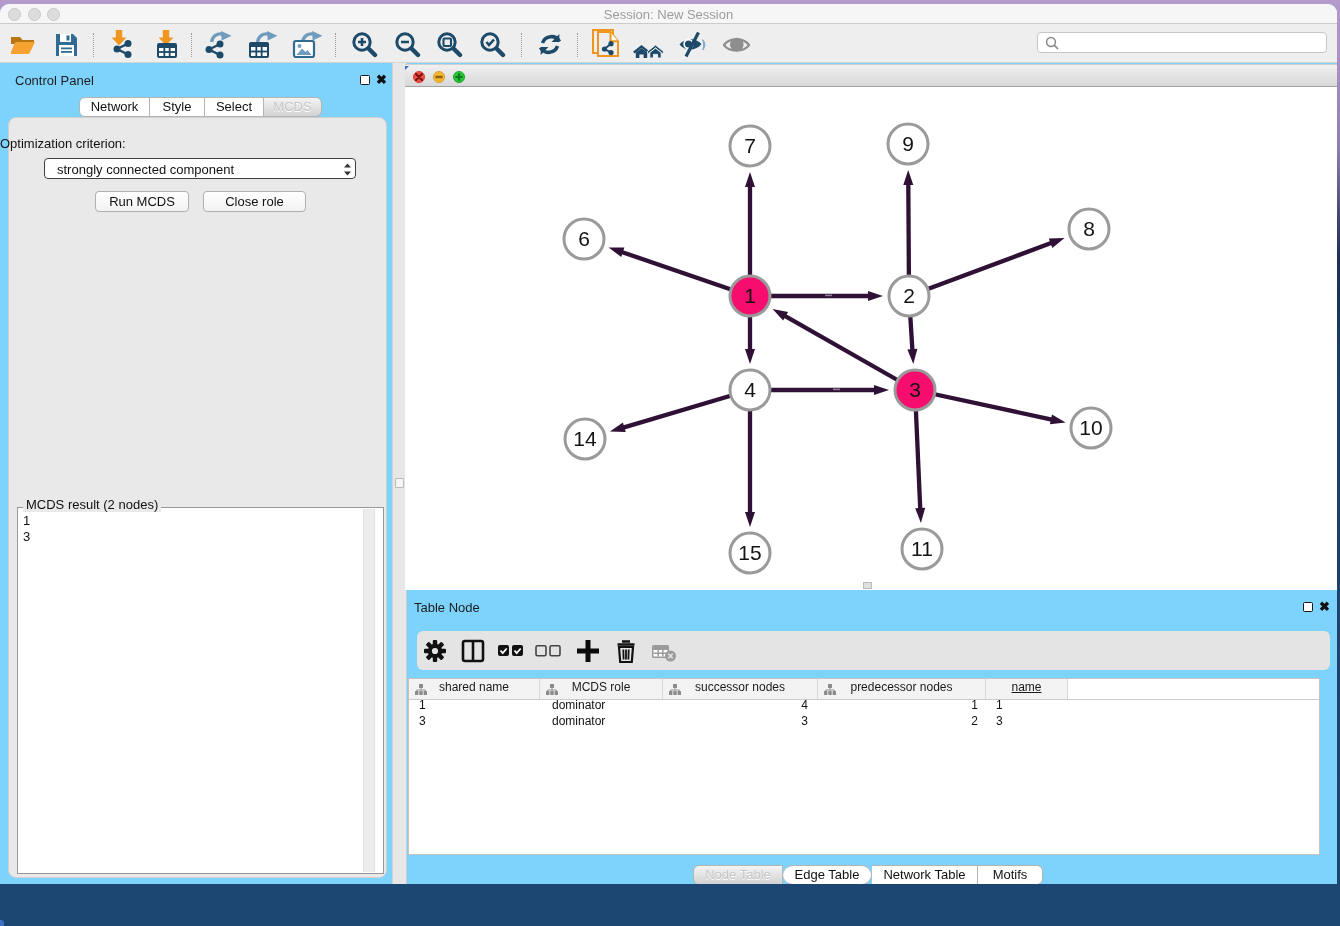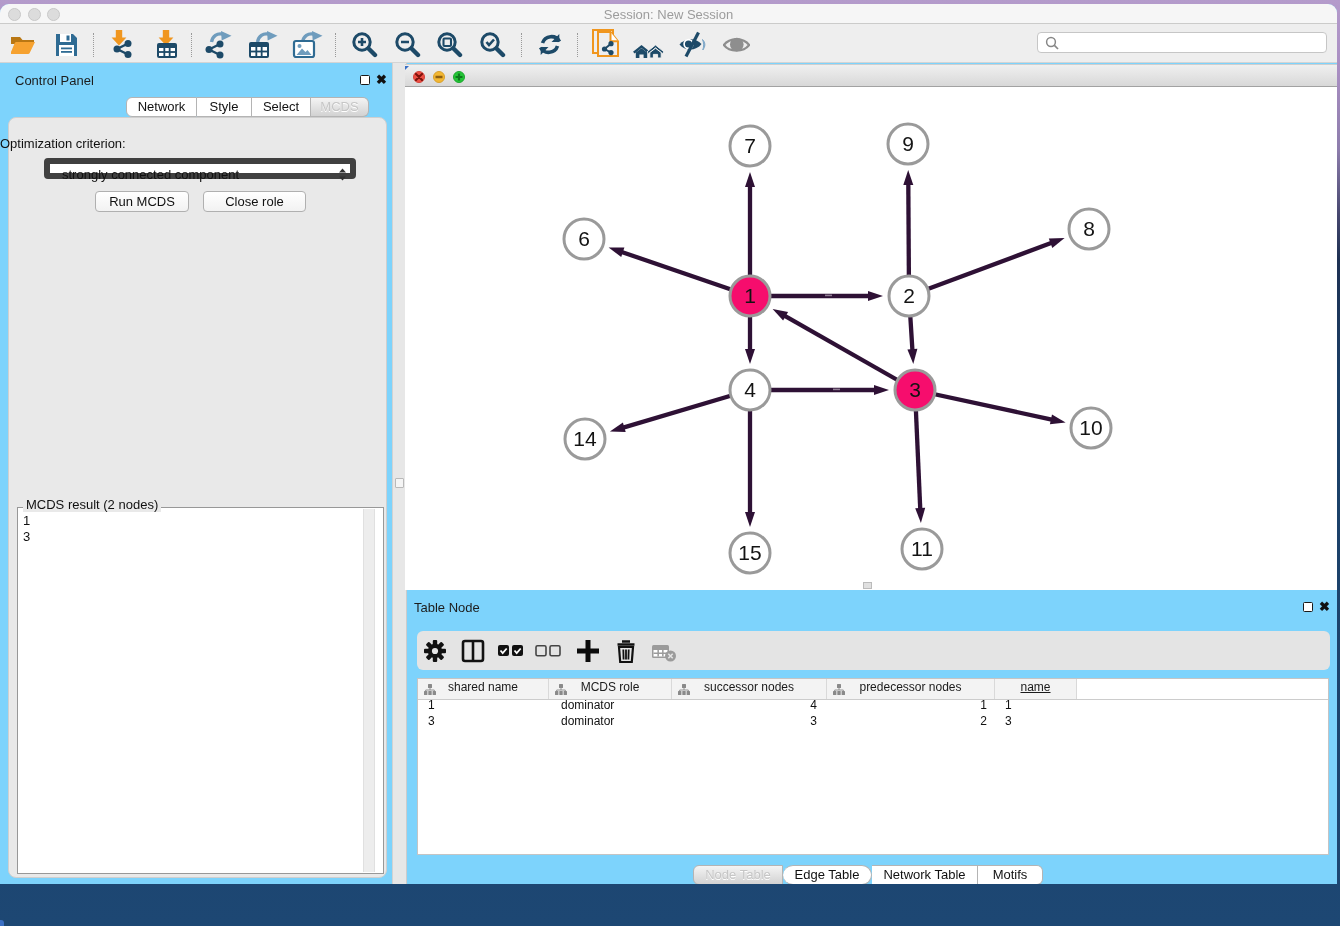--- a/index.html
+++ b/index.html
@@ -14,46 +14,46 @@
 #wtitle{position:absolute;top:3px;left:0;width:1337px;text-align:center;font-size:13px;color:#9c9c9c;}
 
 #toolbar{position:absolute;left:0;top:20px;width:1337px;height:38px;background:#eeeeee;border-bottom:1px solid #d4d4d4;}
 .tsep{position:absolute;top:9px;height:24px;width:0;border-left:1px dotted #9a9a9a;}
 #searchbox{position:absolute;left:1037px;top:8px;width:288px;height:19px;background:#fff;border:1px solid #c6c6c6;border-radius:4px;}
 
 #cphead{position:absolute;left:0px;top:59px;width:392px;height:38px;}
 .ptitle{font-size:13px;color:#1d1d1d;}
 .floatbtn{position:absolute;width:8px;height:8px;border:1.5px solid #1a1a1a;border-radius:1.5px;background:#fff;}
 .closex{position:absolute;font-size:13px;font-weight:bold;color:#111;line-height:12px;}
-.tabrow{position:absolute;display:flex;margin-left:47px;}
+.tabrow{position:absolute;display:flex;}
 .tab{box-sizing:border-box;height:20px;background:#fff;border:1px solid #b4b4b4;border-left:none;font-size:13px;color:#111;text-align:center;line-height:18px;}
 .tab.first{border-left:1px solid #b4b4b4;border-radius:6px 0 0 6px;}
 .tab.last{border-radius:0 6px 6px 0;}
 .tab.active{background:linear-gradient(180deg,#f4f4f4,#d2d2d2);color:#c6c6c6;text-shadow:0 1px 0 #fff;}
 #cppanel{position:absolute;left:8px;top:113px;width:377px;height:759px;background:#e9e9e9;border:1px solid #cfcfcf;border-radius:8px;}
 #optlabel{position:absolute;left:0;top:132px;width:394px;text-align:left;font-size:13px;color:#111;}
-#optsel{position:absolute;left:44px;top:154px;width:312px;height:21px;background:#fff;border:6px solid #404040;border-radius:4px;font-size:13px;color:#111;line-height:21px;padding-left:12px;box-sizing:border-box;}
+#optsel{position:absolute;left:44px;top:154px;width:312px;height:21px;background:#fff;border:1px solid #404040;border-radius:4px;font-size:13px;color:#111;line-height:21px;padding-left:12px;box-sizing:border-box;}
 .btn{position:absolute;height:21px;background:linear-gradient(180deg,#ffffff,#f2f2f2);border:1px solid #b0b0b0;border-radius:4px;font-size:13px;color:#111;text-align:center;line-height:20px;box-sizing:border-box;}
 #mcdsbox{position:absolute;left:17px;top:503px;width:365px;height:365px;background:#fff;border:1px solid #989898;}
 #mcdslegend{position:absolute;left:23px;top:493px;background:#e9e9e9;padding:0 3px;font-size:13px;color:#111;}
 #mcdsscroll{position:absolute;right:8px;top:1px;width:10px;height:363px;background:#ededed;border-left:1px solid #e0e0e0;border-right:1px solid #e0e0e0;}
 
 #vsplit{position:absolute;left:392px;top:59px;width:13px;height:833px;background:#e7e7e7;border-left:1px solid #d2d2d2;border-right:1px solid #cccccc;}
 #vhandle{position:absolute;left:2px;top:415px;width:7px;height:8px;background:#f5f5f5;border:1px solid #b9b9b9;border-radius:1px;}
 
 #netwin{position:absolute;left:405px;top:59px;width:932px;height:527px;}
 #nettitle{position:absolute;left:0;top:1px;width:932px;height:23px;background:linear-gradient(180deg,#f0f0f0,#d8d8d8);border-top:1px solid #cfcfcf;border-bottom:1px solid #a2a2a2;box-sizing:border-box;}
 #nettext{position:absolute;top:4px;width:932px;text-align:center;font-size:13px;color:#1c1c1c;}
 .mac{position:absolute;top:6px;width:12px;height:12px;border-radius:50%;box-sizing:border-box;}
 #netcanvas{position:absolute;left:0;top:24px;width:932px;height:503px;background:#fff;}
 #focustri{position:absolute;left:0;top:1px;width:0;height:0;border-left:4px solid #3a6fc4;border-bottom:4px solid transparent;}
 
 #tphead{position:absolute;left:405px;top:590px;width:932px;height:30px;}
 #tptoolbar{position:absolute;left:417px;top:627px;width:913px;height:39px;background:#e4e4e4;border-radius:6px;}
-#tptable{position:absolute;left:417px;top:674px;width:912px;height:177px;background:#fff;border:1px solid #c4c4c4;box-sizing:border-box;}
+#tptable{position:absolute;left:408px;top:674px;width:912px;height:177px;background:#fff;border:1px solid #c4c4c4;box-sizing:border-box;}
 .th{position:absolute;top:0;height:21px;background:#f3f3f3;border-right:1px solid #d9d9d9;box-sizing:border-box;font-size:12px;color:#1a1a1a;text-align:center;line-height:17px;}
 #thbase{position:absolute;left:0;top:20px;width:910px;height:0;border-top:1px solid #cccccc;}
 .td{position:absolute;font-size:12px;color:#111;height:16px;line-height:16px;}
 .btabs{position:absolute;display:flex;}
 #statusbar{position:absolute;left:0;top:886px;width:1337px;height:36px;background:#ececec;border-top:1px solid #d2d2d2;}
 #listbtn{position:absolute;left:10px;top:895px;width:28px;height:21px;background:#fcfcfc;border:1px solid #9f9f9f;border-radius:1px;box-sizing:border-box;}
 #membtn{position:absolute;left:1255px;top:893px;width:74px;height:24px;background:#f7f7f7;border:1px solid #9f9f9f;border-radius:1px;box-sizing:border-box;font-size:12px;color:#111;}
 svg{display:block;}
 svg.graph text{font-family:"Liberation Sans",sans-serif;font-size:21px;fill:#131313;}
 svg.graph line{stroke:#2e1135;stroke-width:4.3;}

